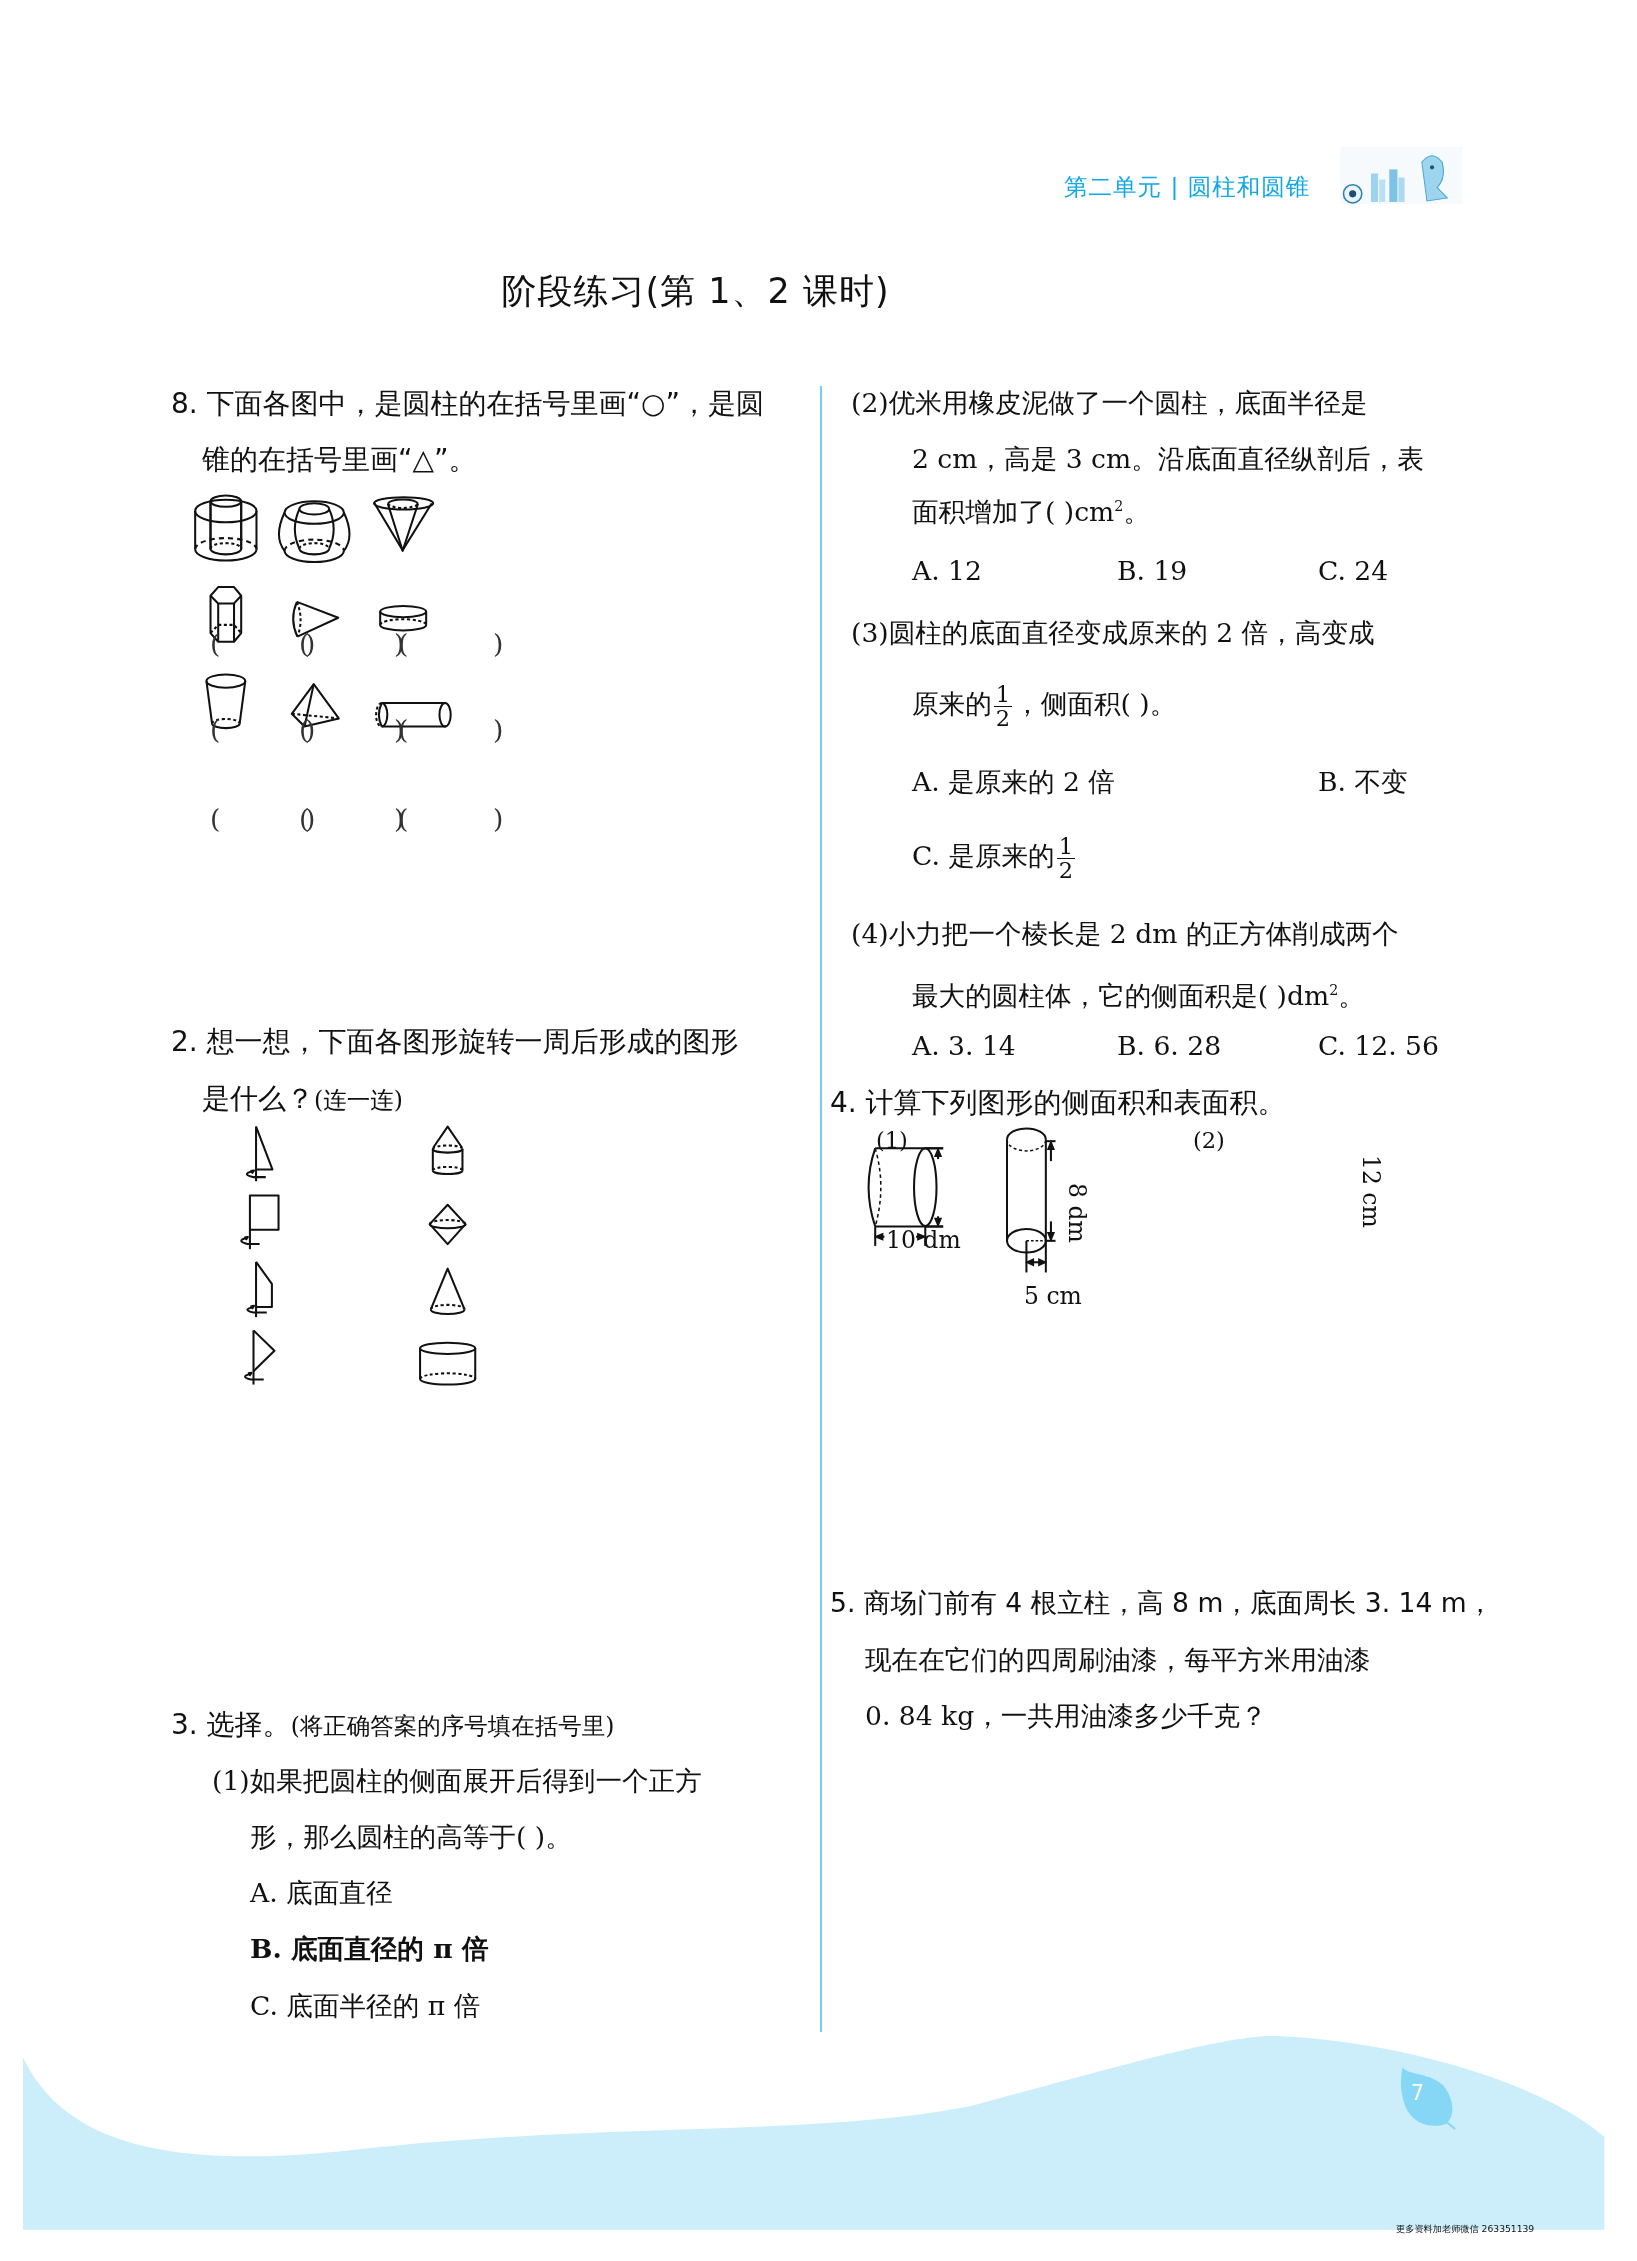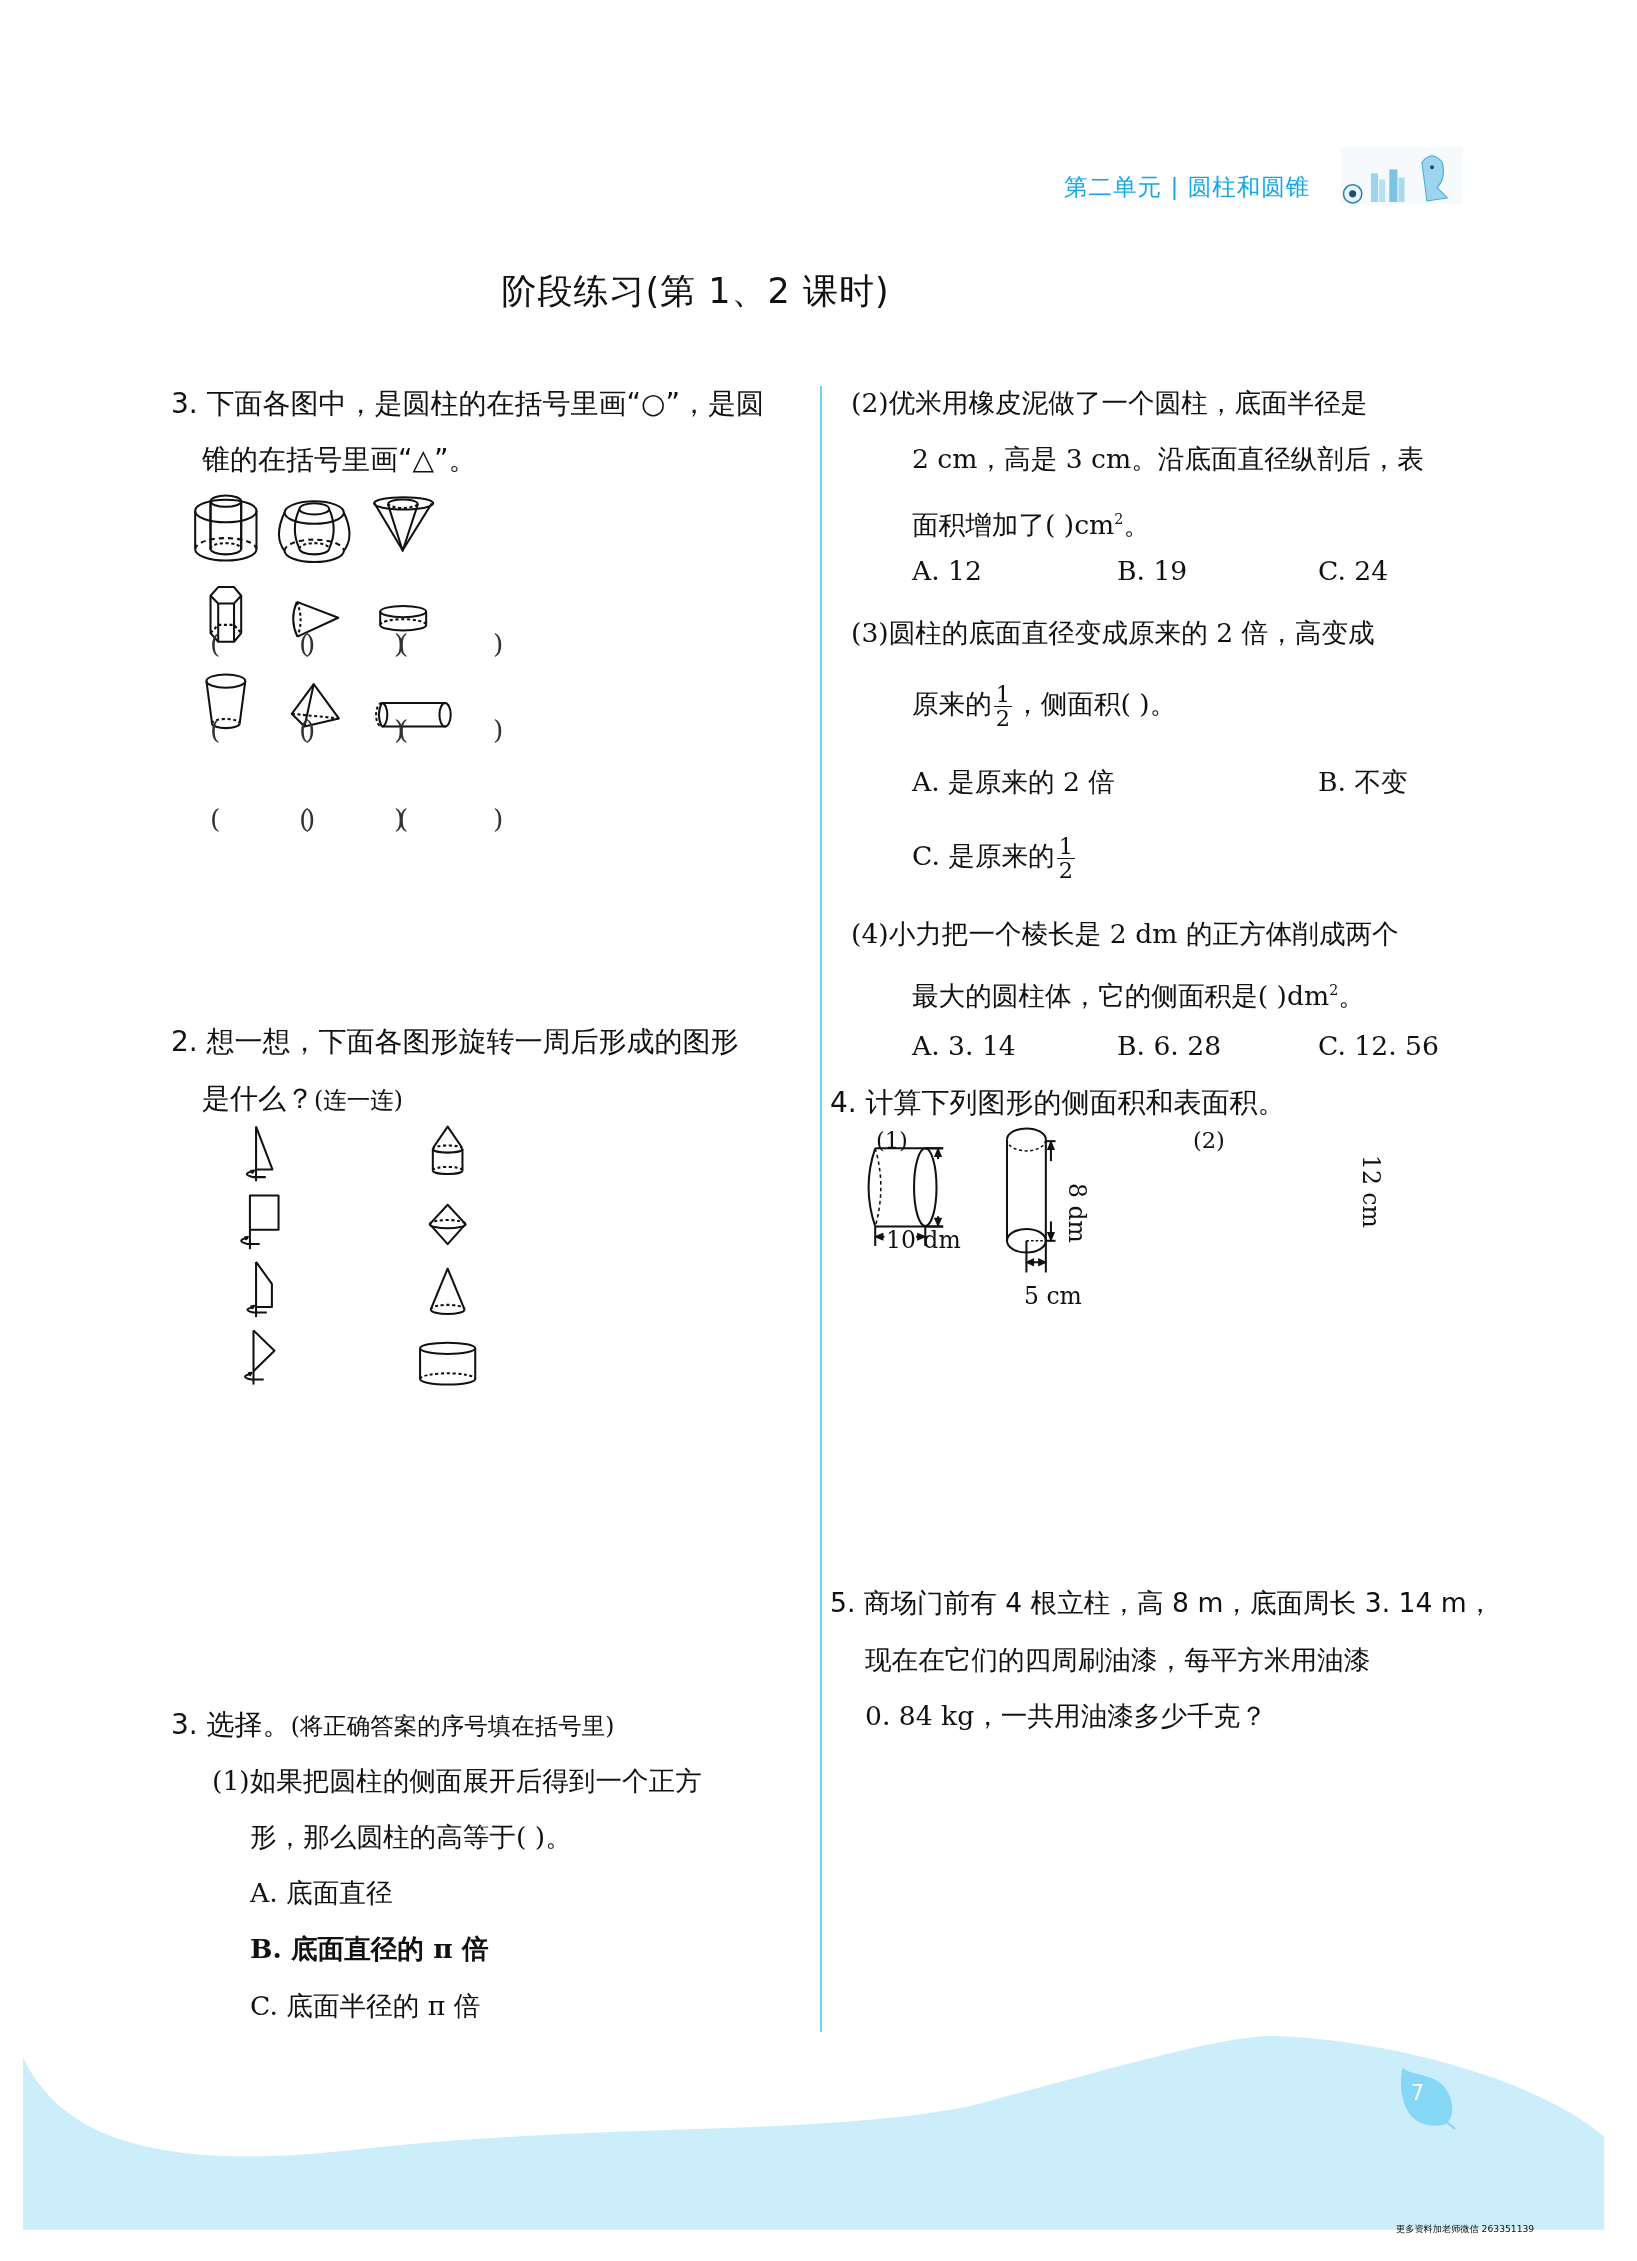--- a/index.html
+++ b/index.html
@@ -36,21 +36,21 @@
   <rect x="96" y="44" width="16" height="64" fill="#7cc3e6"></rect>
   <rect x="114" y="60" width="12" height="48" fill="#a9daf0"></rect>
   <path d="M160 30 q20 -26 40 0 q8 30 -10 50 l20 20 l-40 6 z" fill="#9dd5ef" stroke="#4aa6d3" stroke-width="2"></path>
   <circle cx="180" cy="40" r="4" fill="#1e4f70"></circle>
 </svg>
 
 <div class="abs title">阶段练习(第 1、2 课时)</div>
 
 <div class="abs divider"></div>
 
-<div class="abs q" style="left:171px;top:376px;">3. 下面各图中，是圆柱的在括号里画“○”，是圆</div>
+<div class="abs q" style="left:171px;top:376px;">8. 下面各图中，是圆柱的在括号里画“○”，是圆</div>
 <div class="abs q" style="left:202px;top:432px;">锥的在括号里画“△”。</div>
 
 <svg style="left:0;top:0;" width="1637" height="2261" viewBox="0 0 3204 4425">
   <g fill="none" stroke="#111" stroke-width="4">
 
     <g>
       <ellipse cx="442" cy="1000" rx="60" ry="22"></ellipse>
       <line x1="412" y1="1000" x2="412" y2="1000"></line>
       <line x1="412" y1="980" x2="412" y2="1075"></line>
       <line x1="472" y1="980" x2="472" y2="1075"></line>
@@ -211,21 +211,21 @@
   <span>3. 选择。</span><span class="note">(将正确答案的序号填在括号里)</span>
 </div>
 <div class="abs t" style="left:212px;top:1753px;">(1)如果把圆柱的侧面展开后得到一个正方</div>
 <div class="abs t" style="left:250px;top:1809px;">形，那么圆柱的高等于(        )。</div>
 <div class="abs t" style="left:250px;top:1865px;">A. 底面直径</div>
 <div class="abs t" style="left:250px;top:1921px;font-weight:bold;">B. 底面直径的 π 倍</div>
 <div class="abs t" style="left:250px;top:1978px;">C. 底面半径的 π 倍</div>
 
 <div class="abs t" style="left:851px;top:375px;">(2)优米用橡皮泥做了一个圆柱，底面半径是</div>
 <div class="abs t" style="left:912px;top:431px;">2 cm，高是 3 cm。沿底面直径纵剖后，表</div>
-<div class="abs t" style="left:912px;top:491px;">
+<div class="abs t" style="left:912px;top:478px;">
   <span>面积增加了(        )cm</span><sup>2</sup><span>。</span>
 </div>
 <div class="abs t" style="left:912px;top:543px;">A. 12</div>
 <div class="abs t" style="left:1117px;top:543px;">B. 19</div>
 <div class="abs t" style="left:1318px;top:543px;">C. 24</div>
 
 <div class="abs t" style="left:851px;top:605px;">(3)圆柱的底面直径变成原来的 2 倍，高变成</div>
 <div class="abs t" style="left:912px;top:676px;">
   <span>原来的</span><span class="frac"><span class="num">1</span><span class="den">2</span></span><span>，侧面积(        )。</span>
 </div>

